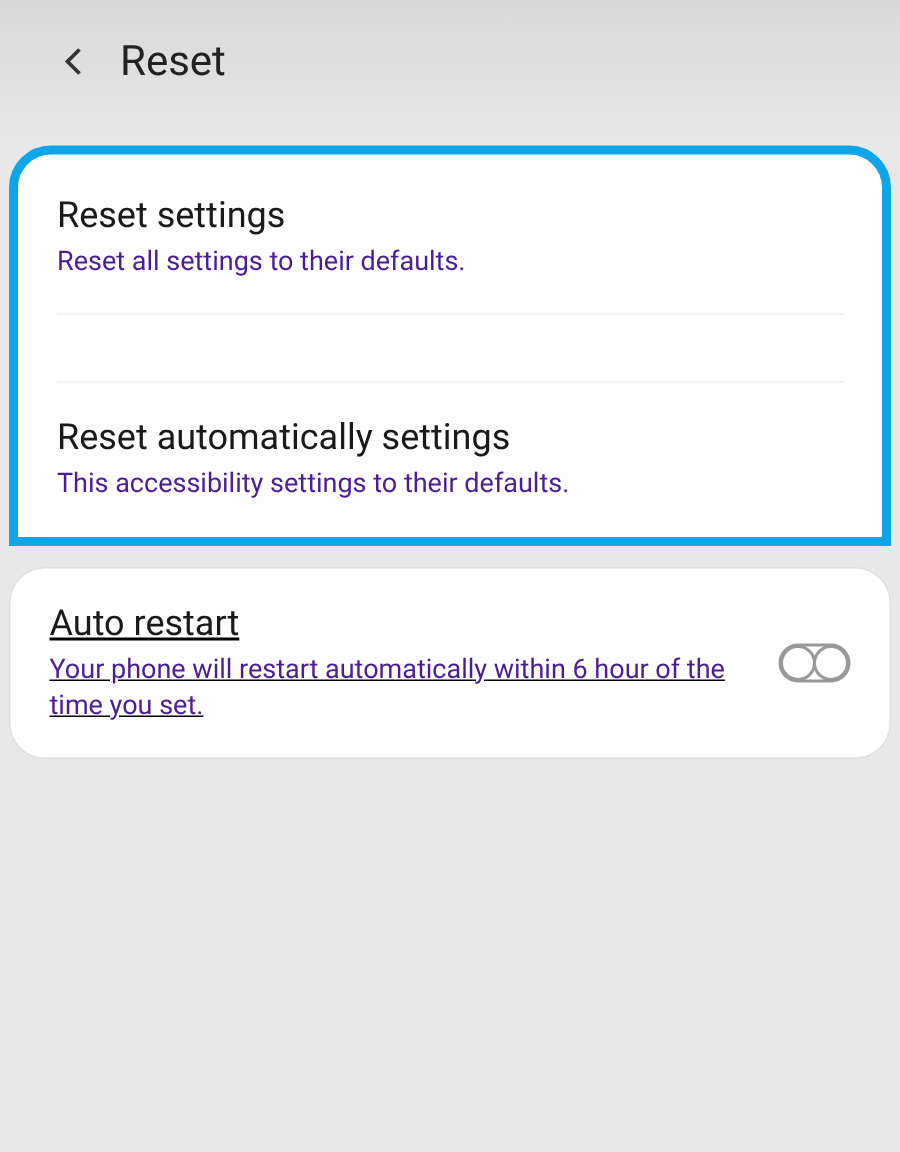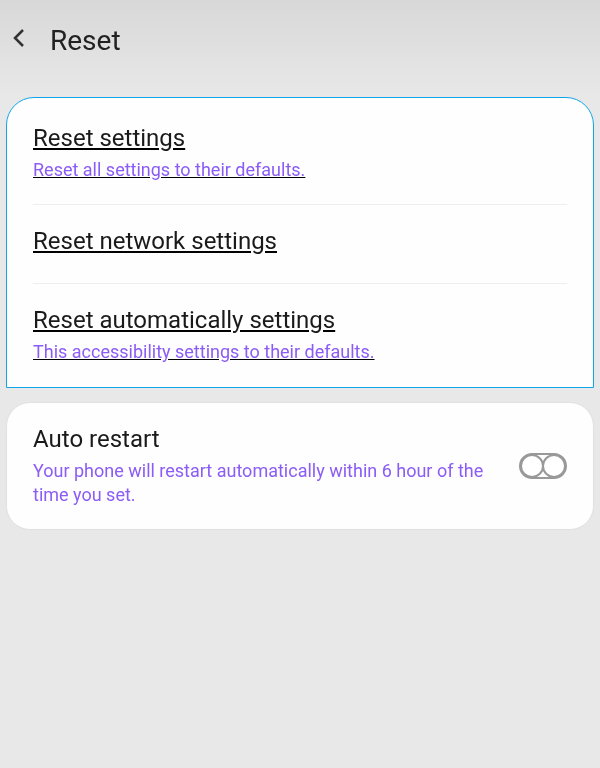--- a/index.html
+++ b/index.html
@@ -5,23 +5,23 @@
     * { margin: 0; padding: 0; box-sizing: border-box; }
     body {
       font-family: -apple-system, BlinkMacSystemFont, 'Segoe UI', Roboto, sans-serif;
       background: #e8e8e8;
       width: 600px;
       height: 768px;
       overflow: hidden;
     }
     .header {
       background: linear-gradient(to bottom, #d8d8d8, #e8e8e8);
-      padding: 24px 20px 40px 6px;
+      padding: 24px 20px 40px 36px;
       display: flex;
-      align-items: flex-start;
+      align-items: center;
       gap: 16px;
     }
     .back-icon {
       width: 28px;
       height: 28px;
       display: flex;
       align-items: center;
       justify-content: center;
       cursor: pointer;
     }
@@ -29,61 +29,61 @@
     .header-title {
       font-size: 28px;
       color: #222;
       font-weight: 400;
     }
     .card {
       background: #fefefe;
       border-radius: 28px 28px 0 0;
       margin: 0 6px;
       padding: 4px 0 0 0;
-      border: 1px solid #0ea5e9;
-      text-decoration: underline;
+      border: 6px solid #0ea5e9;
     }
     .card2 {
       background: #fefefe;
       border-radius: 24px;
       margin: 14px 6px 0 6px;
       border: 1px solid #e0e0e0;
     }
     .item {
       padding: 22px 26px;
       cursor: pointer;
     }
     .item-title {
       font-size: 24px;
       color: #1a1a1a;
       margin-bottom: 6px;
       font-weight: 400;
     }
     .item-desc {
       font-size: 18px;
-      color: #8b5cf6;
+      color: #4c1d95;
       line-height: 1.35;
     }
     .divider {
       height: 1px;
       background: #eee;
       margin: 0 26px;
     }
     .highlighted {
       border: 5px solid #1a1a9a;
       border-radius: 2px;
       padding: 24px 22px;
       margin: 2px 2px 2px 2px;
     }
     .item-row {
       padding: 22px 26px;
       display: flex;
       align-items: center;
       gap: 12px;
       cursor: pointer;
+      text-decoration: underline;
     }
     .item-row .text {
       flex: 1;
     }
     .toggle {
       width: 48px;
       height: 26px;
       border: 2px solid #999;
       border-radius: 14px;
       position: relative;
@@ -126,21 +126,20 @@
   <div class="header-title">Reset</div>
 </div>
 
 <div class="card">
   <div class="item">
     <div class="item-title">Reset settings</div>
     <div class="item-desc">Reset all settings to their defaults.</div>
   </div>
   <div class="divider"></div>
   <div class="item">
-    <div class="item-title">Reset network settings</div>
   </div>
   <div class="divider"></div>
   <div class="item">
     <div class="item-title">Reset automatically settings</div>
     <div class="item-desc">This accessibility settings to their defaults.</div>
   </div>
 </div>
 
 <div class="card2">
   <div class="item-row">

